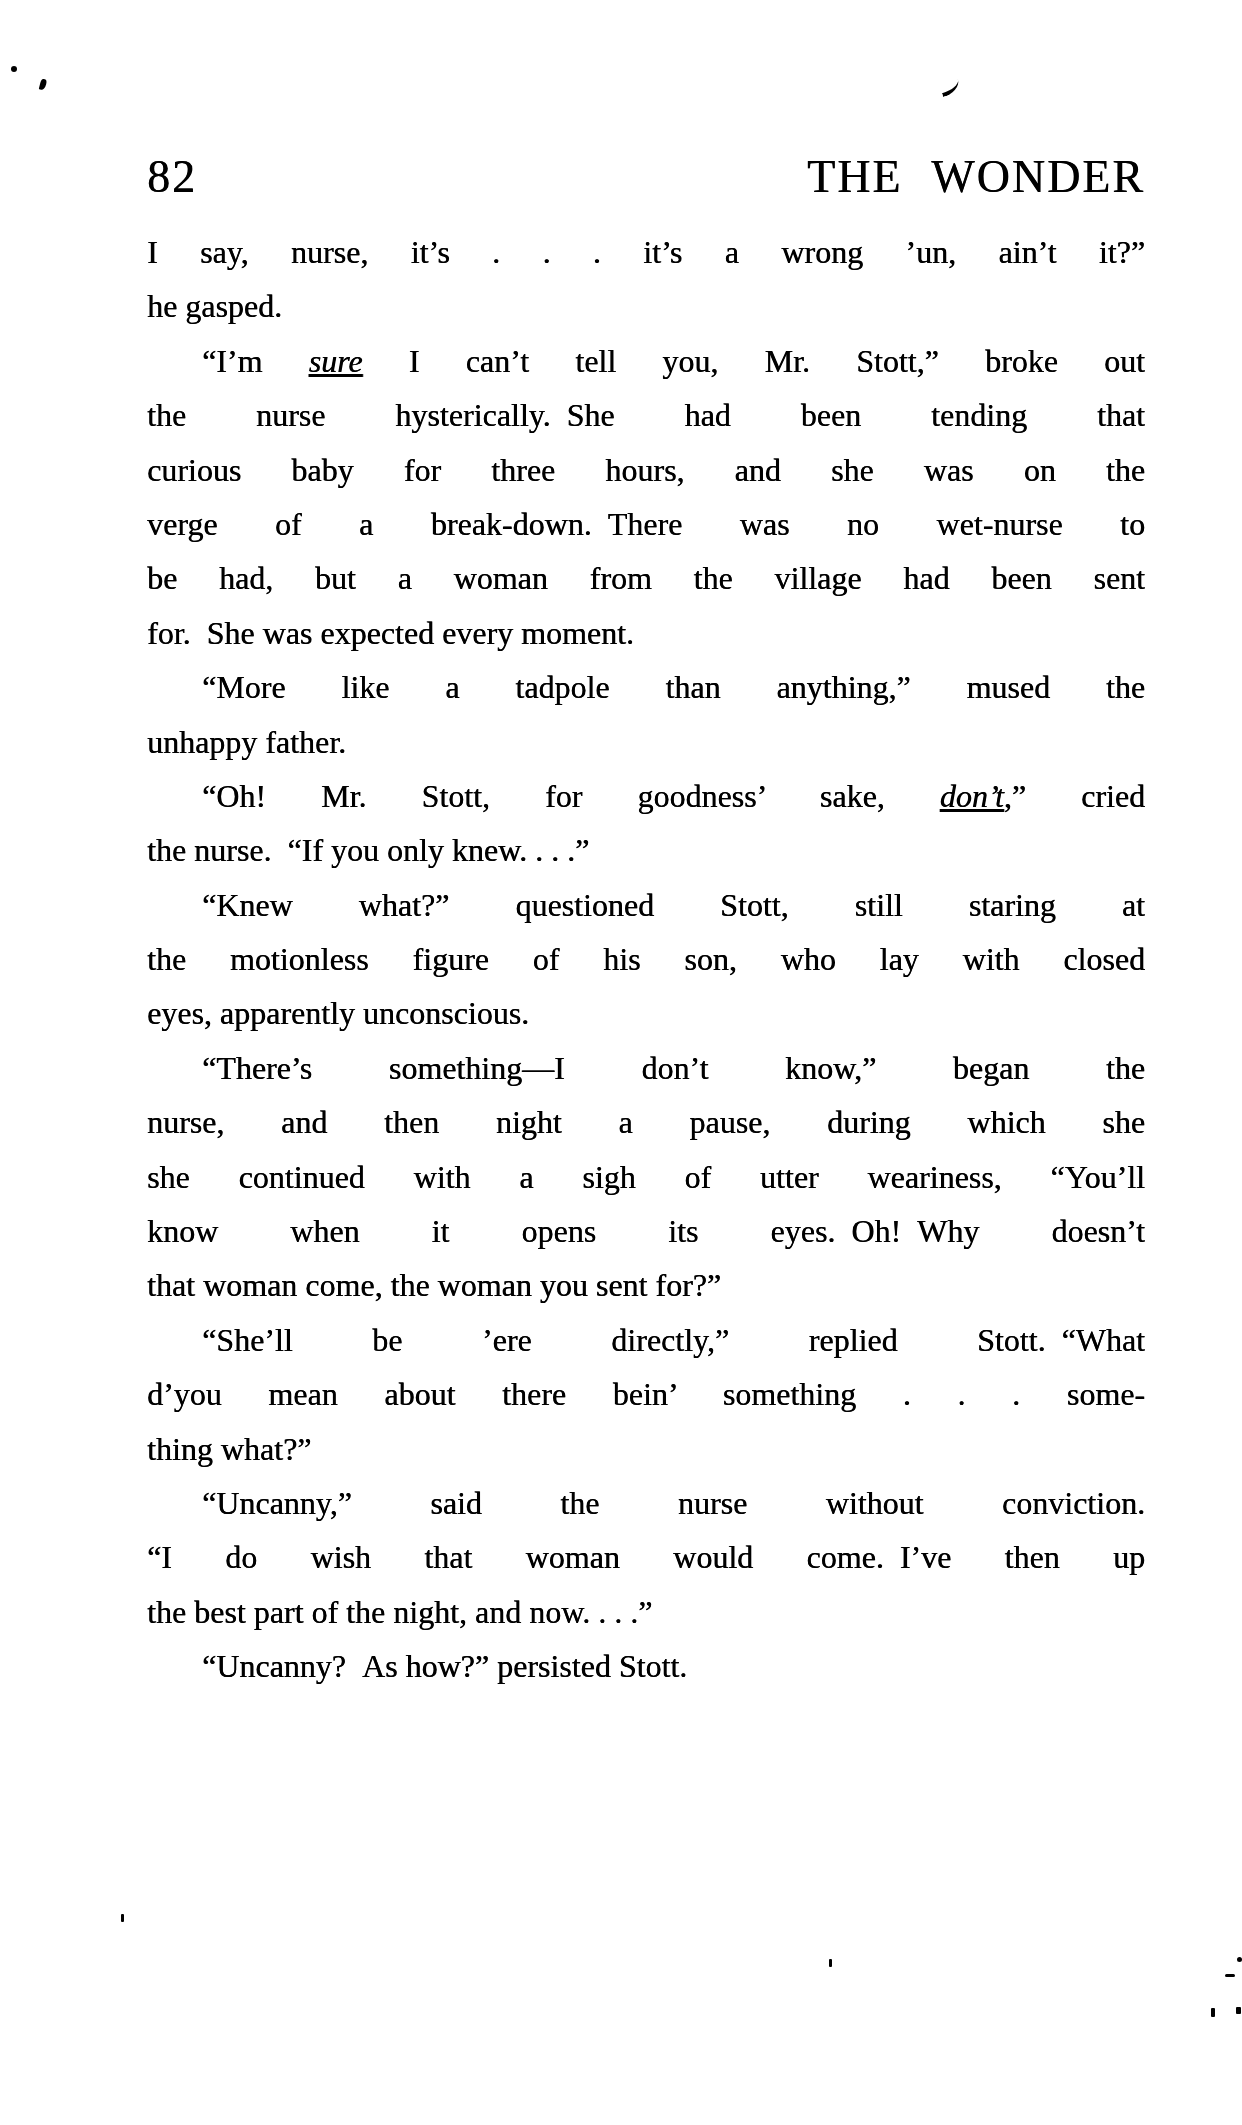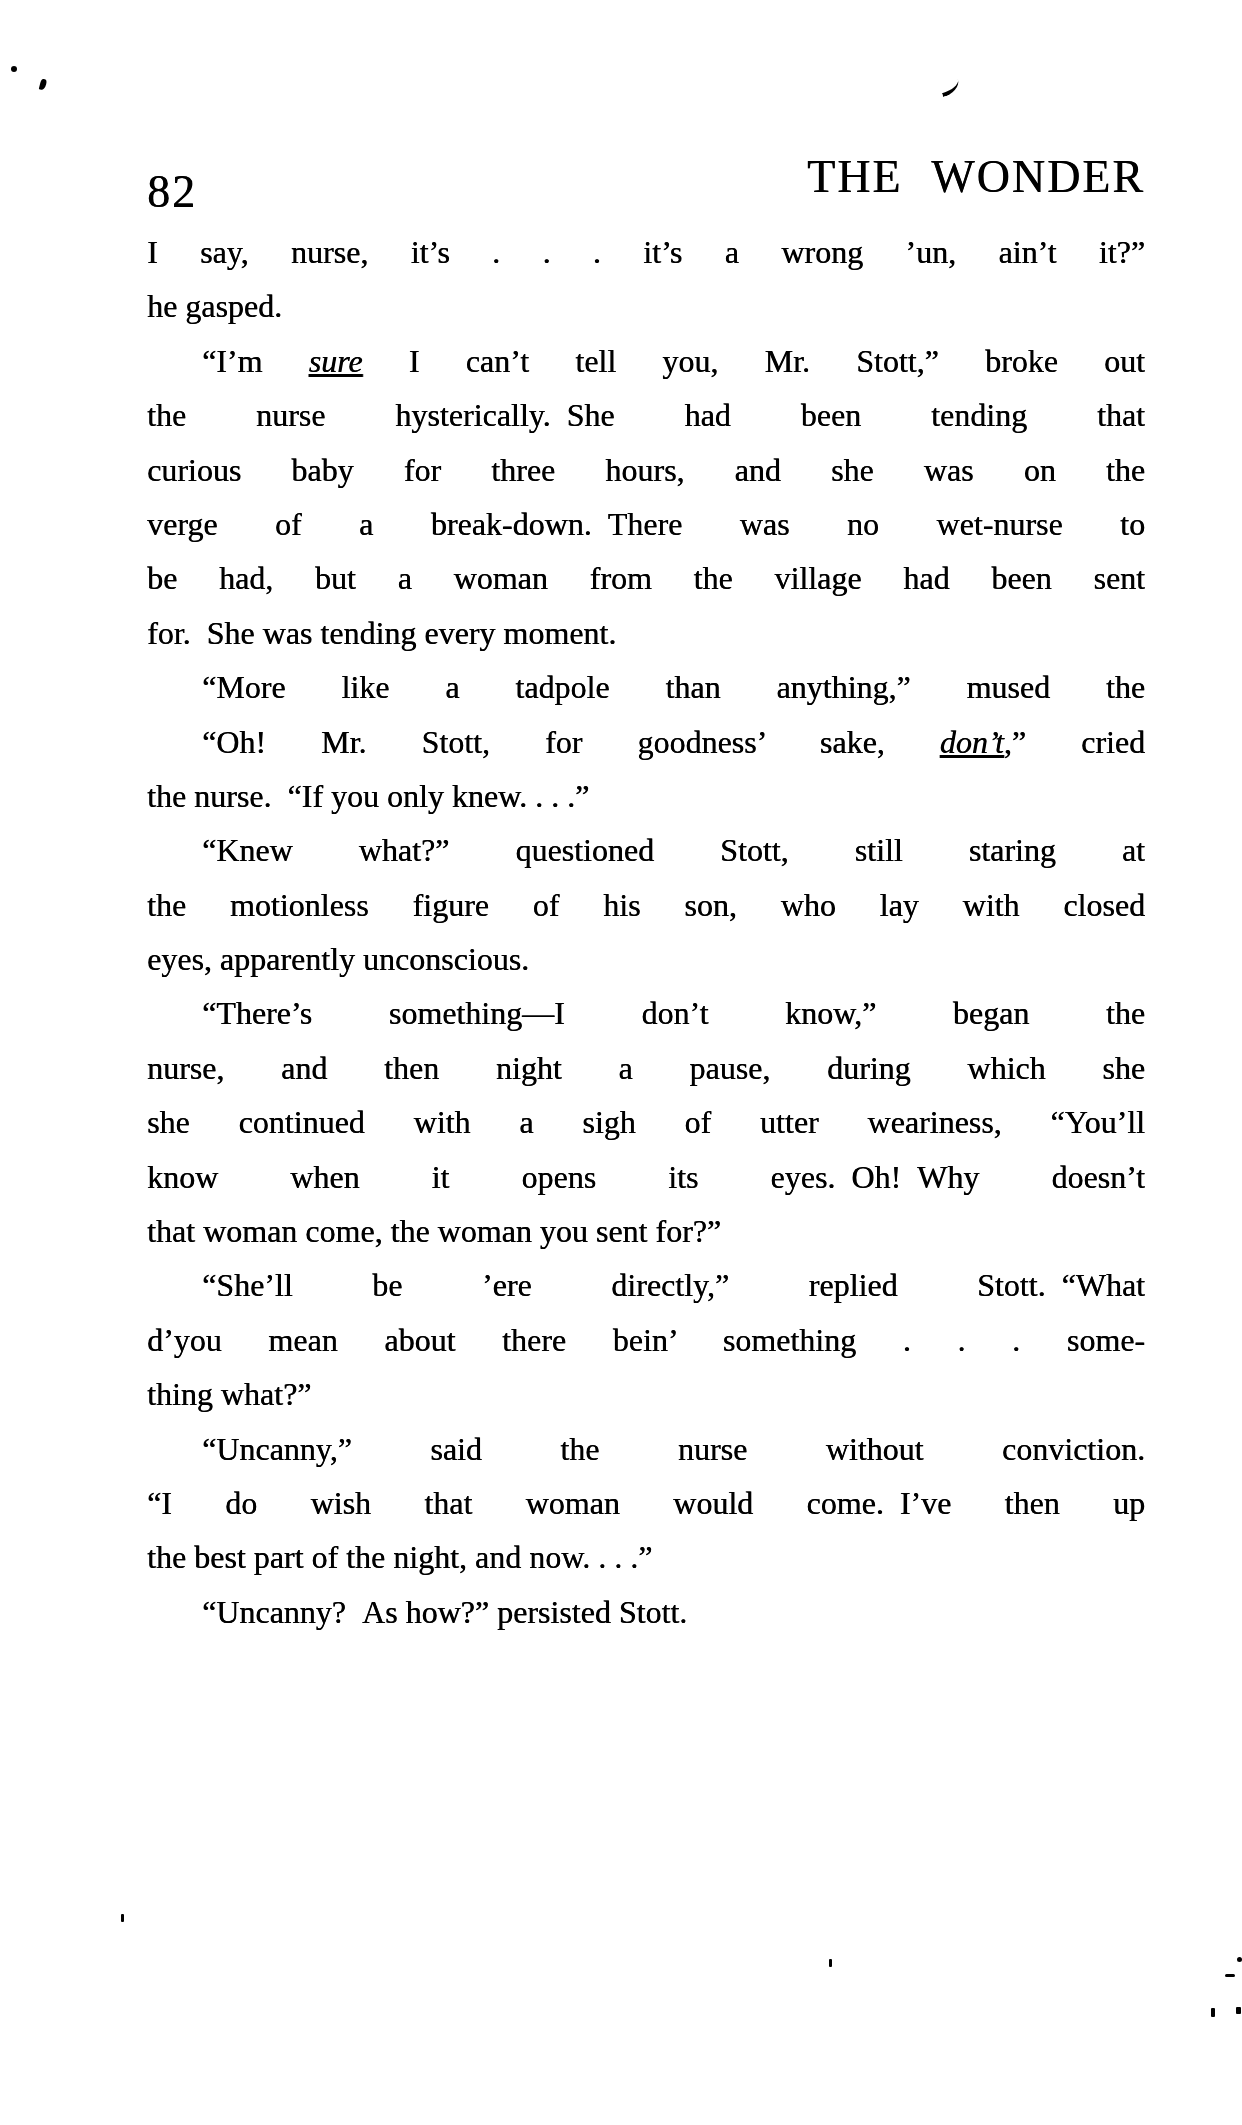--- a/index.html
+++ b/index.html
@@ -14,21 +14,20 @@
   .page-header {
     position: absolute;
     left: 147px; top: 152px;
     width: 998px; height: 50px;
     font-size: 46px; line-height: 50px;
     text-shadow: 0.4px 0 0 #000;
   }
   .page-num {
     position: absolute; left: 0; top: 0;
     letter-spacing: 2px;
-    margin-top: 15px;
   }
   .running-title {
     display: block;
     text-align: right;
     letter-spacing: 2px;
     word-spacing: 16px;
   }
   .page-body {
     position: absolute;
     left: 147px; top: 225px;
@@ -72,24 +71,25 @@
     <div class="paragraph">
       <div class="line">I say, nurse, it’s . . . it’s a wrong ’un, ain’t it?”</div>
       <div class="line last">he gasped.</div>
     </div>
     <div class="paragraph">
       <div class="line indent">“I’m <i>sure</i> I can’t tell you, Mr. Stott,” broke out</div>
       <div class="line">the nurse hysterically. She had been tending that</div>
       <div class="line">curious baby for three hours, and she was on the</div>
       <div class="line">verge of a break-down. There was no wet-nurse to</div>
       <div class="line">be had, but a woman from the village had been sent</div>
-      <div class="line last">for. She was tending every moment.</div>
+      <div class="line last">for. She was expected every moment.</div>
     </div>
     <div class="paragraph">
       <div class="line indent">“More like a tadpole than anything,” mused the</div>
+      <div class="line last">unhappy father.</div>
     </div>
     <div class="paragraph">
       <div class="line indent">“Oh! Mr. Stott, for goodness’ sake, <i>don’t</i>,” cried</div>
       <div class="line last">the nurse. “If you only knew. . . .”</div>
     </div>
     <div class="paragraph">
       <div class="line indent">“Knew what?” questioned Stott, still staring at</div>
       <div class="line">the motionless figure of his son, who lay with closed</div>
       <div class="line last">eyes, apparently unconscious.</div>
     </div>

